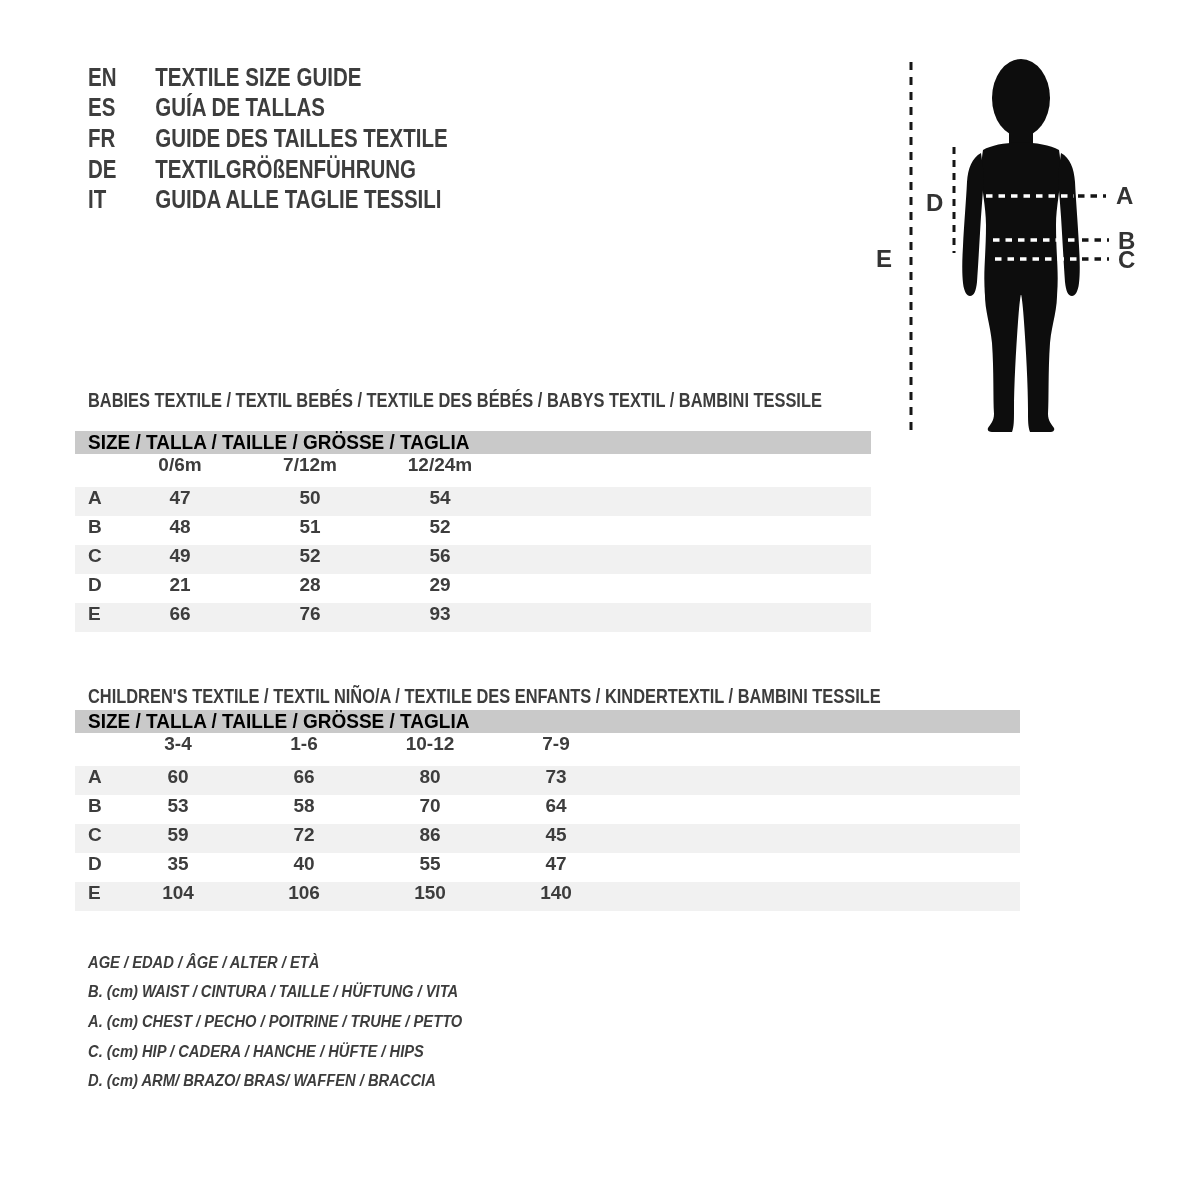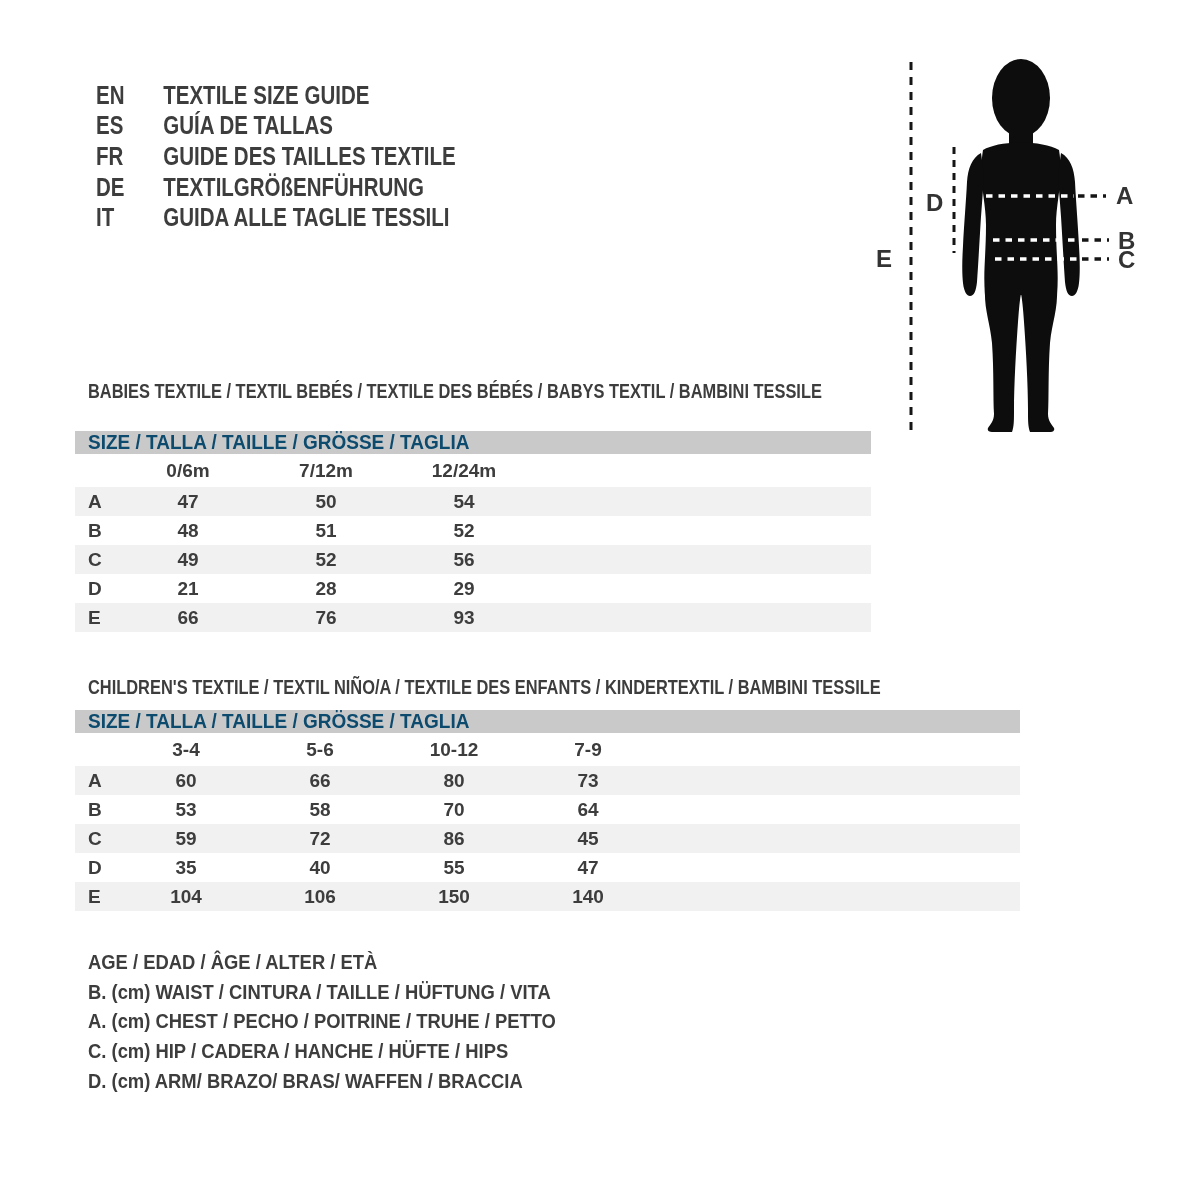--- a/index.html
+++ b/index.html
@@ -13,43 +13,43 @@
     color: #3d3d3d;
     overflow: hidden;
   }
   .abs { position: absolute; }
   .cond { display:inline-block; transform-origin: 0 50%; white-space: nowrap; }
   .sx82 { transform: scaleX(0.82); }
   .sx92 { transform: scaleX(0.92); }
   .sx95 { transform: scaleX(0.95); }
 
   
-  .lang { left: 88px; top: 80px; margin-left: 8px; }
+  .lang { left: 88px; top: 62px; }
   .lang-row { display: flex; height: 30.6px; align-items: center; font-size: 25px; }
   .lang-row .code { width: 82px; }
 
   
-  .sec-title { left: 88px; font-size: 20px; height: 24px; display:flex; align-items:center; }
+  .sec-title { left: 88px; font-size: 20px; height: 24px; display:flex; align-items:center;margin-top:9px; }
 
   
   .stable { left: 75px; }
   .stable .bar {
     height: 23px; background: #c9c9c9;
     display: flex; align-items: center;
-    padding-left: 13px; font-size: 20px; color: #0c4a6e;
+    padding-left: 13px; font-size: 20px; color: #000000;
   }
-  .trow { display: flex; align-items: center; height: 29px; font-size: 19px; gap: 8px; }
+  .trow { display: flex; align-items: flex-start; height: 29px; font-size: 19px; }
   .trow.thead { height: 33px; }
   .trow .c0 { width: 40px; padding-left: 13px; }
   .babies .cv { width: 130px; text-align: center; }
   .children .cv { width: 126px; text-align: center; }
   .stripe { background: #f1f1f1; }
 
   
-  .legend { left: 88px; top: 948px; font-size: 20px; }
+  .legend { left: 88px; top: 948px; font-size: 16px; font-style: italic; }
   .legend-line { height: 29.6px; display: flex; align-items: center; }
 
   
   .figure-wrap { left: 860px; top: 50px; width: 300px; height: 395px; }
   svg text { font-family: "Liberation Sans", "DejaVu Sans", sans-serif; font-weight: bold; }
 </style>
 </head>
 <body>
 
 <div class="abs lang">
@@ -173,21 +173,21 @@
 <div class="abs sec-title" style="top:675px;">
   <span class="cond sx82">CHILDREN'S TEXTILE / TEXTIL NIÑO/A / TEXTILE DES ENFANTS / KINDERTEXTIL / BAMBINI TESSILE</span>
 </div>
 <div class="abs stable children" style="top:710px; width:945px;">
   <div class="bar">
     <span class="cond sx95">SIZE / TALLA / TAILLE / GRÖSSE / TAGLIA</span>
   </div>
   <div class="trow thead">
     <div class="c0"></div>
     <div class="cv">3-4</div>
-    <div class="cv">5-6</div>
+    <div class="cv">1-6</div>
     <div class="cv">10-12</div>
     <div class="cv">7-9</div>
   </div>
   <div class="trow stripe">
     <div class="c0">A</div>
     <div class="cv">60</div>
     <div class="cv">66</div>
     <div class="cv">80</div>
     <div class="cv">73</div>
   </div>

